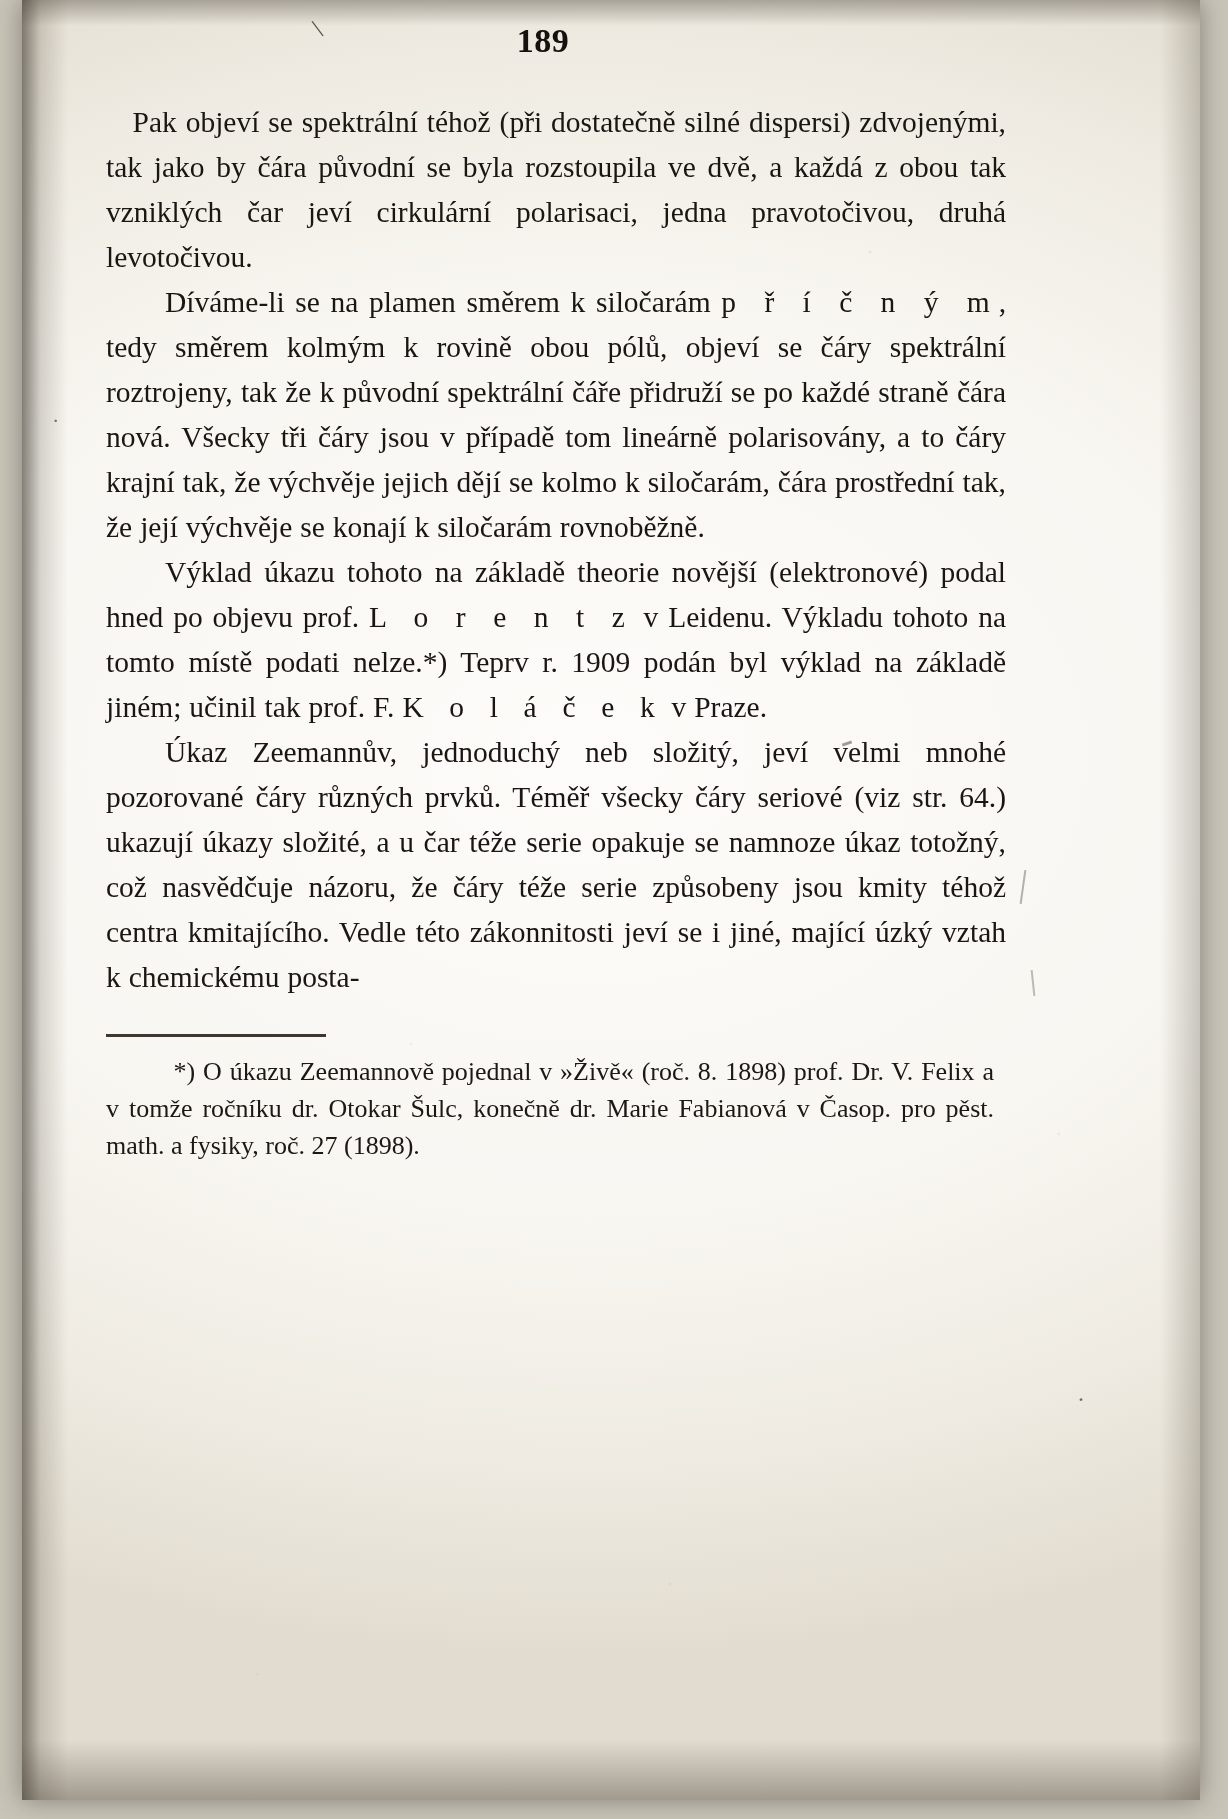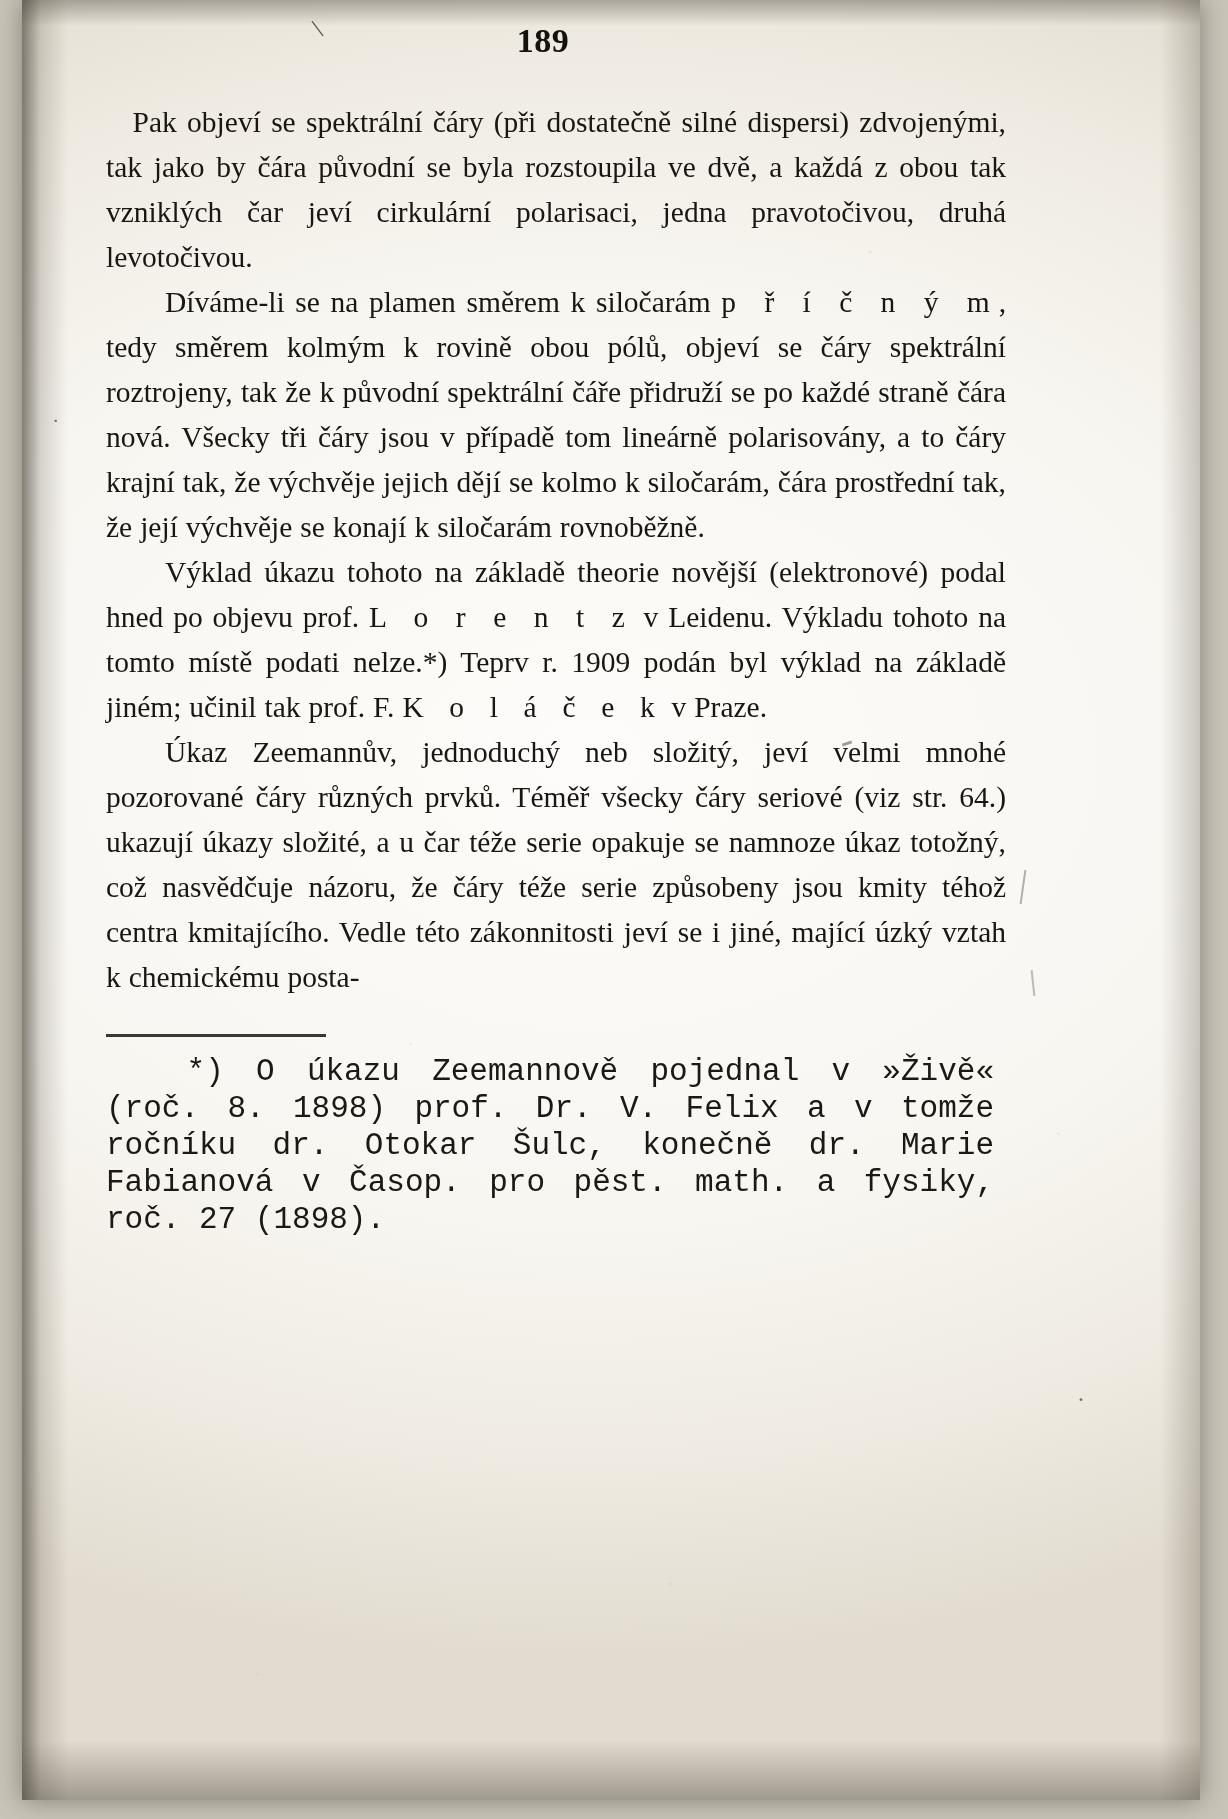--- a/index.html
+++ b/index.html
@@ -120,26 +120,25 @@
     width: 220px;
     height: 3px;
     background: #211c16;
     opacity: 0.88;
   }
 
   .footnote {
     margin: 16px 0 8px 0;
     padding-left: 22px;
     padding-right: 130px;
-    font-size: 31px;
+    font-size: 26px;
     line-height: 37px;
     text-align: justify;
     text-indent: 2.6em;
     color: #1c1813;
-    font-family: Liberation Mono, monospace;
   }
 
   
   .mark {
     position: absolute;
     color: #2a241c;
     pointer-events: none;
     opacity: 0.75;
   }
   .mark-tick-top {
@@ -186,21 +185,21 @@
 
   <div class="paper">
 
     <div class="content">
 
       <div class="folio">189</div>
 
       <div class="body">
 
         <p class="para first">
-          <span>Pak objeví se spektrální čáry (při dostatečně silné dispersi) zdvojenými, tak jako by čára původní se byla rozstoupila ve dvě, a každá z obou tak vzniklých čar jeví cirkulární polarisaci, jedna pravotočivou, druhá levotočivou.</span>
+          <span>Pak objeví se spektrální téhož (při dostatečně silné dispersi) zdvojenými, tak jako by čára původní se byla rozstoupila ve dvě, a každá z obou tak vzniklých čar jeví cirkulární polarisaci, jedna pravotočivou, druhá levotočivou.</span>
         </p>
 
         <p class="para">
           <span>Díváme-li se na plamen směrem k siločarám </span><span class="sp">p ř í č n ý m</span><span>, tedy směrem kolmým k rovině obou pólů, objeví se čáry spektrální roztrojeny, tak že k původní spektrální čáře přidruží se po každé straně čára nová. Všecky tři čáry jsou v případě tom lineárně polarisovány, a to čáry krajní tak, že výchvěje jejich dějí se kolmo k siločarám, čára prostřední tak, že její výchvěje se konají k siločarám rovnoběžně.</span>
         </p>
 
 
         <p class="para">
           <span>Výklad úkazu tohoto na základě theorie novější (elektronové) podal hned po objevu prof. </span><span class="sp">L o r e n t z</span><span> v Leidenu. Výkladu tohoto na tomto místě podati nelze.*) Teprv r. 1909 podán byl výklad na základě jiném; učinil tak prof. F. </span><span class="sp">K o l á č e k</span><span> v Praze.</span>
         </p>

